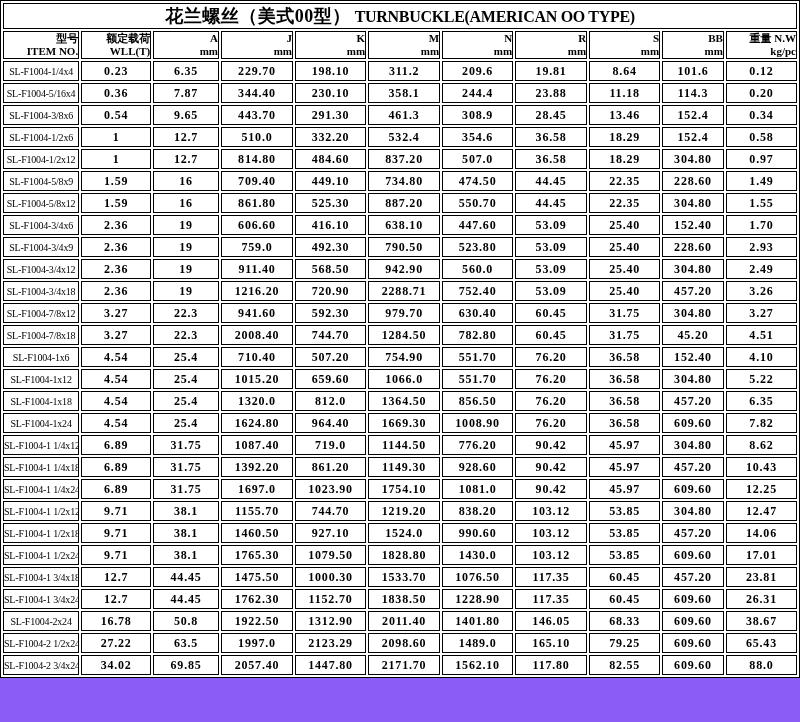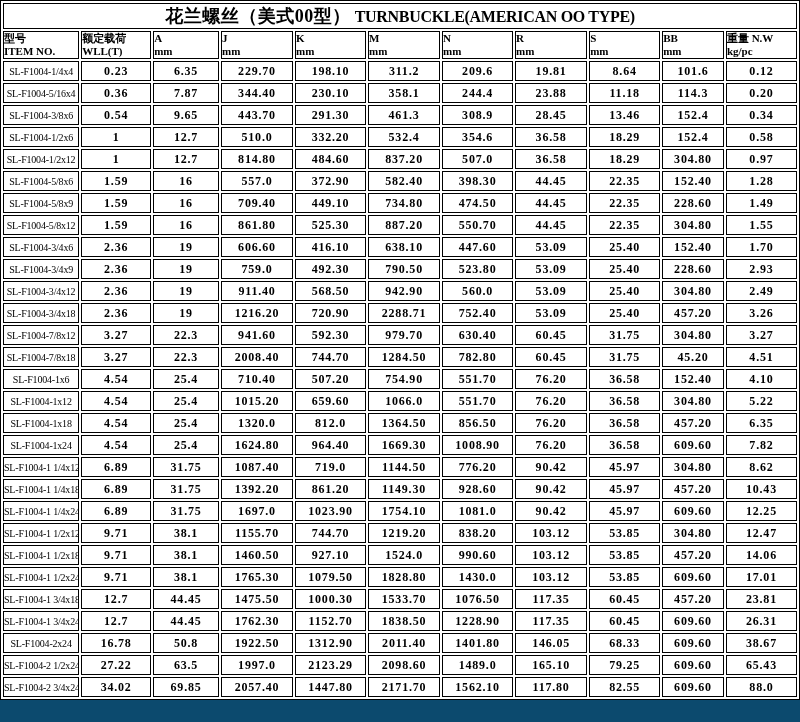--- a/index.html
+++ b/index.html
@@ -5,21 +5,21 @@
   html, body {
     margin: 0;
     padding: 0;
     background: #ffffff;
     width: 800px;
   }
   .sheet {
     width: 800px;
     height: 722px;
     box-sizing: border-box;
-    background: #0c4a6e;
+    background: #8b5cf6;
     font-family: "Liberation Serif", "DejaVu Serif", serif;
     color: #000000;
   }
   table.spec {
     width: 800px;
     table-layout: fixed;
     border-collapse: separate;
     border-spacing: 2px;
     border: 1px solid #000000;
     background: #ffffff;
@@ -34,21 +34,21 @@
   }
   td.title-cell {
     height: 22px;
     text-align: center;
     font-weight: bold;
   }
   .title-cn { font-size: 18px; letter-spacing: 0.5px; }
   .title-en { font-size: 16px; letter-spacing: -0.3px; }
   td.head-cell {
     height: 26px;
-    text-align: left;
+    text-align: right;
     font-weight: bold;
     font-size: 11px;
     line-height: 13px;
     margin-top: 32px;
   }
   td.item-cell {
     height: 18px;
     text-align: center;
     padding-left: 2px;
     font-size: 10px;
@@ -194,33 +194,20 @@
           <td class="num-cell">814.80</td>
           <td class="num-cell">484.60</td>
           <td class="num-cell">837.20</td>
           <td class="num-cell">507.0</td>
           <td class="num-cell">36.58</td>
           <td class="num-cell">18.29</td>
           <td class="num-cell">304.80</td>
           <td class="num-cell">0.97</td>
         </tr>
         <tr>
-          <td class="item-cell">SL-F1004-5/8x6</td>
-          <td class="num-cell">1.59</td>
-          <td class="num-cell">16</td>
-          <td class="num-cell">557.0</td>
-          <td class="num-cell">372.90</td>
-          <td class="num-cell">582.40</td>
-          <td class="num-cell">398.30</td>
-          <td class="num-cell">44.45</td>
-          <td class="num-cell">22.35</td>
-          <td class="num-cell">152.40</td>
-          <td class="num-cell">1.28</td>
-        </tr>
-        <tr>
           <td class="item-cell">SL-F1004-5/8x9</td>
           <td class="num-cell">1.59</td>
           <td class="num-cell">16</td>
           <td class="num-cell">709.40</td>
           <td class="num-cell">449.10</td>
           <td class="num-cell">734.80</td>
           <td class="num-cell">474.50</td>
           <td class="num-cell">44.45</td>
           <td class="num-cell">22.35</td>
           <td class="num-cell">228.60</td>

